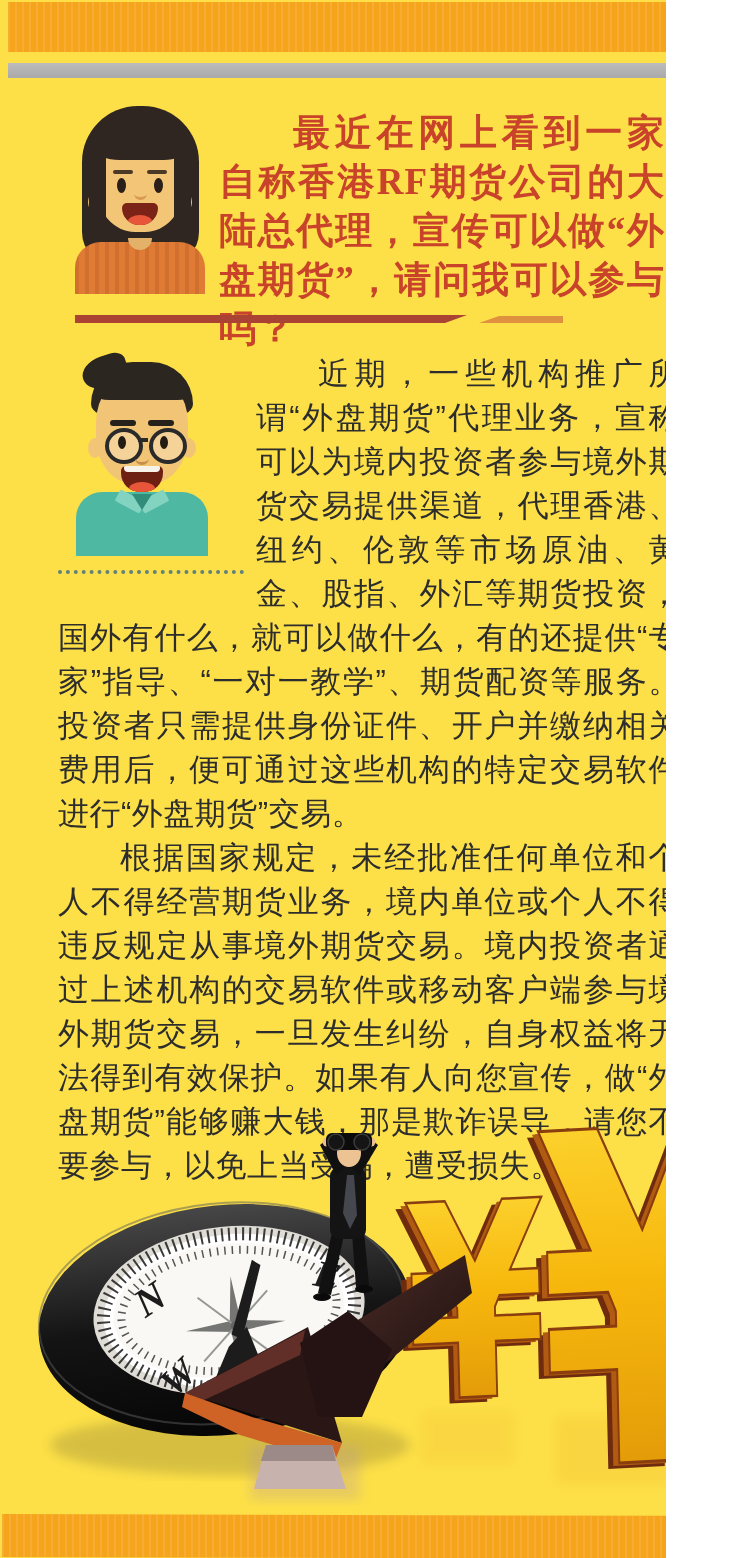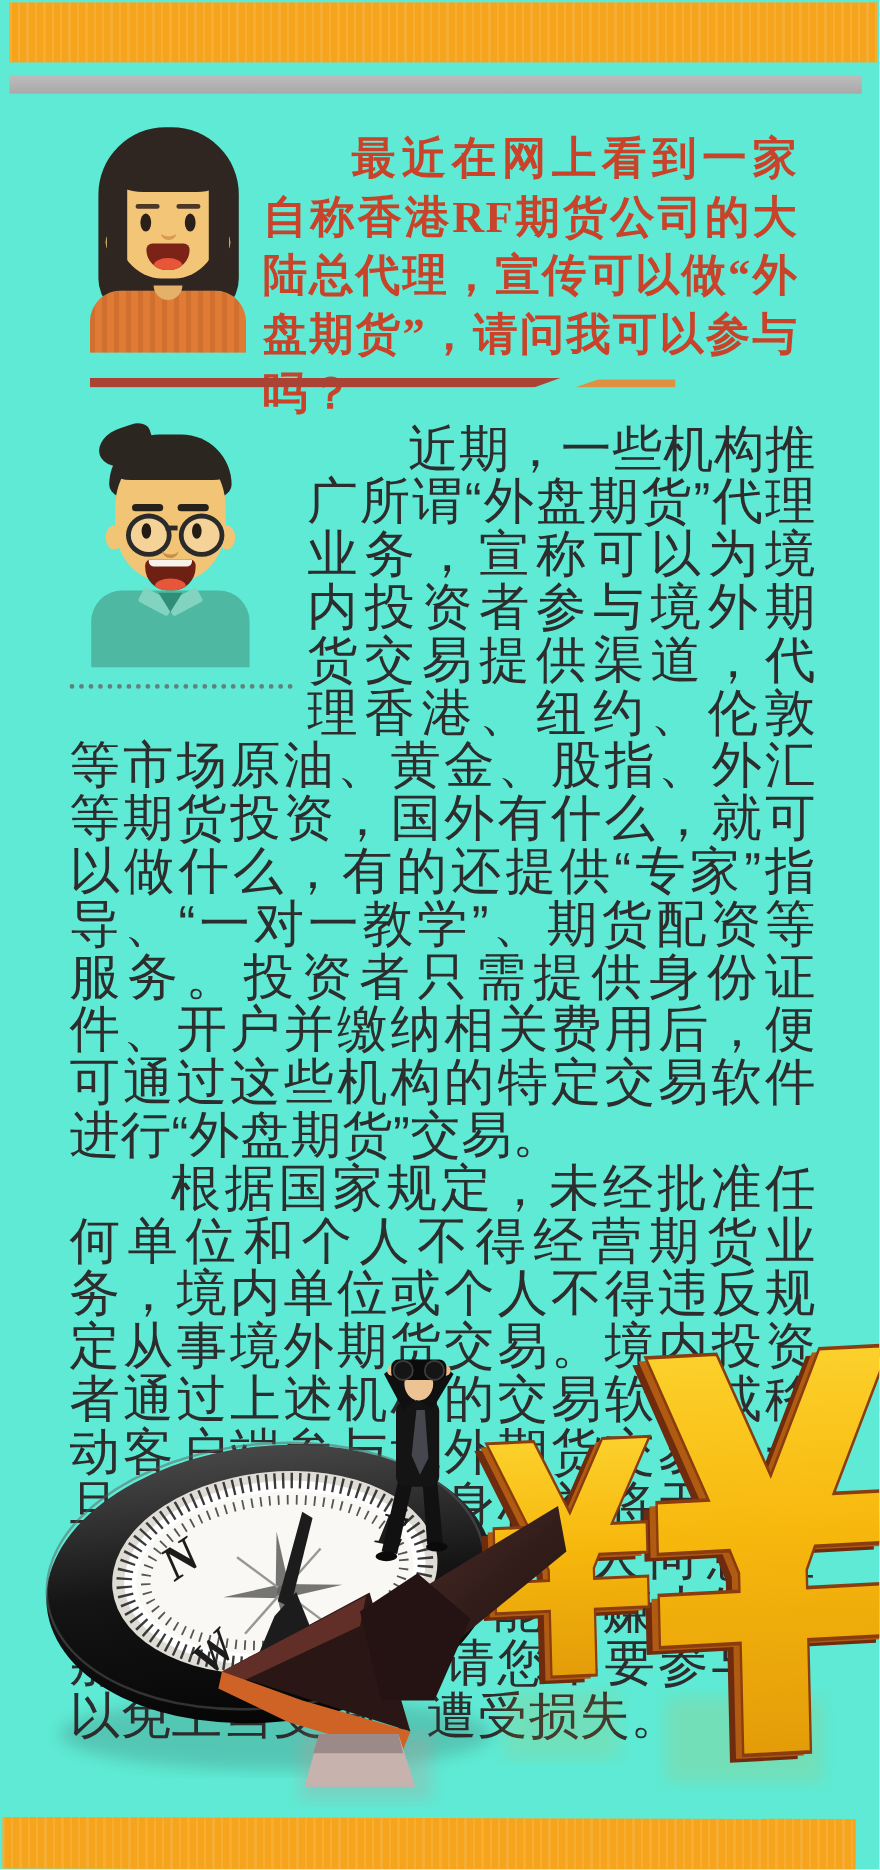--- a/index.html
+++ b/index.html
@@ -1,16 +1,16 @@
 <!DOCTYPE html>
 <html><head>
 <meta charset="utf-8">
 <style>
   html,body{margin:0;padding:0;background:#ffffff;}
-  #page{position:relative;width:733px;height:1558px;background:#5eead4;overflow:hidden;
+  #page{position:relative;width:666px;height:1558px;background:#fde047;overflow:hidden;
         font-family:"Liberation Sans","DejaVu Sans",sans-serif;}
 
   
   .orange-bar{position:absolute;background:#f6a41c;
      background-image:repeating-linear-gradient(90deg,rgba(255,255,255,.10) 0 2px,rgba(0,0,0,0) 2px 7px);}
   #top-bar{left:8px;top:2px;width:723px;height:50px;}
   #bottom-bar{left:2px;top:1515px;width:711px;height:43px;transform:rotate(.15deg);}
   #gray-bar{position:absolute;left:8px;top:63px;width:710px;height:15px;background:#b3b3b3;
      background-image:linear-gradient(180deg,#bcbcbc,#a9a9a9);}
 
@@ -26,21 +26,21 @@
   #divider{position:absolute;left:75px;top:315px;width:490px;height:8px;}
   .div-red{position:absolute;left:0;top:0;width:392px;height:8px;background:#ab4335;
      clip-path:polygon(0 0,100% 0,calc(100% - 22px) 100%,0 100%);}
   .div-orange{position:absolute;left:404px;top:1px;width:84px;height:7px;background:#e0913f;
      clip-path:polygon(20px 0,100% 0,100% 100%,0 100%);}
 
   
   #answer-section{position:absolute;left:58px;top:352px;width:622px;}
   #man-avatar-wrap{float:left;width:186px;height:200px;margin:8px 12px 4px 0;
      border-bottom:4px dotted #5f827d;padding-bottom:10px;}
-  .body-text{margin:0;font-size:42px;line-height:44px;letter-spacing:.5px;color:#2d2d2d;
+  .body-text{margin:0;font-size:31px;line-height:44px;letter-spacing:.5px;color:#2d2d2d;
      text-align:justify;text-indent:2em;}
 
   
   .avatar{position:relative;}
   .avatar *{position:absolute;}
 
   
   #woman-avatar{width:130px;height:188px;margin-top:4px;}
   .w-hair-back{left:7px;top:0;width:117px;height:160px;background:#2f2621;border-radius:56px 56px 34px 34px;}
   .w-ear{top:86px;width:14px;height:20px;background:#f2c577;border-radius:50%;}

